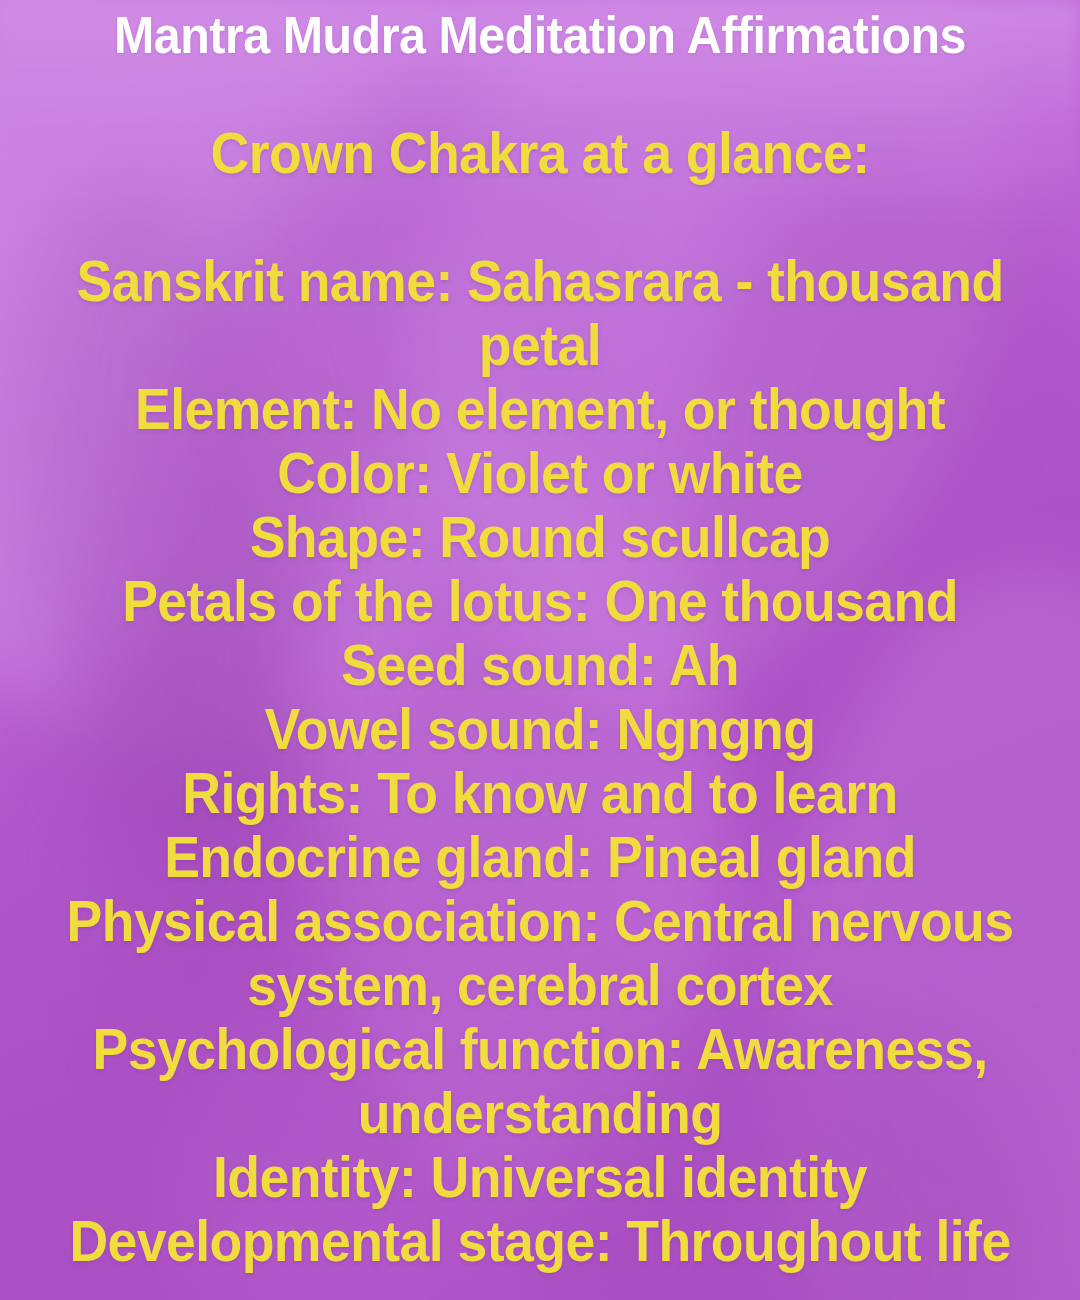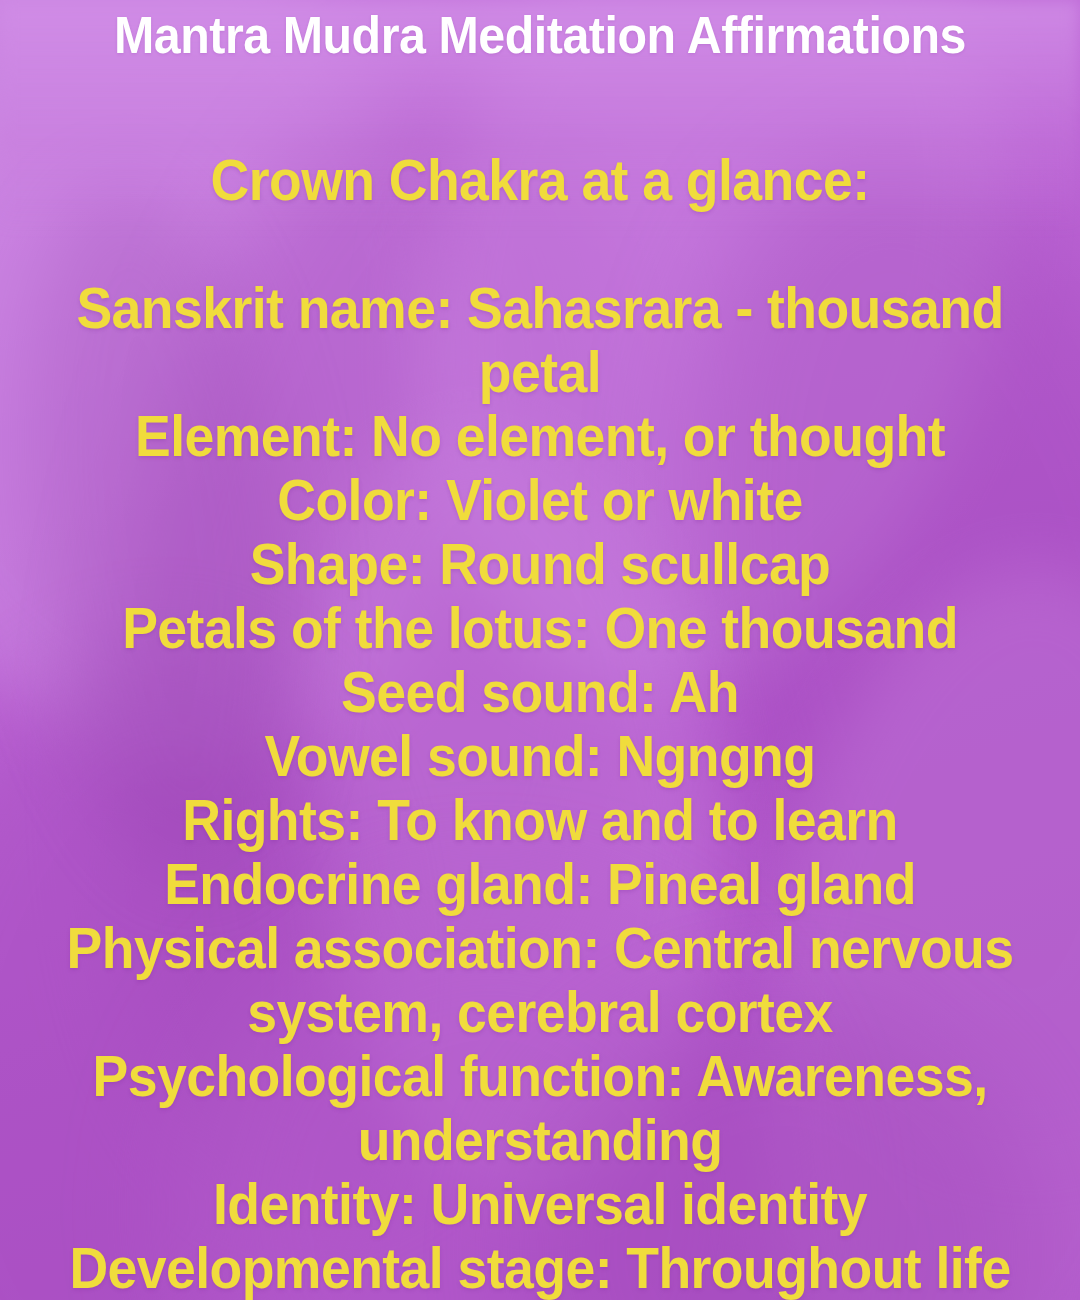--- a/index.html
+++ b/index.html
@@ -48,21 +48,20 @@
     filter:blur(8px);
   }
 
   
   #page {
     position:absolute;
     inset:0;
     display:flex;
     flex-direction:column;
     align-items:center;
-    justify-content:space-between;
   }
 
   #app-title {
     width:100%;
     text-align:center;
     color:#FFFFFF;
     font-size:52px;
     line-height:1.05;
     font-weight:700;
     letter-spacing:-0.5px;

